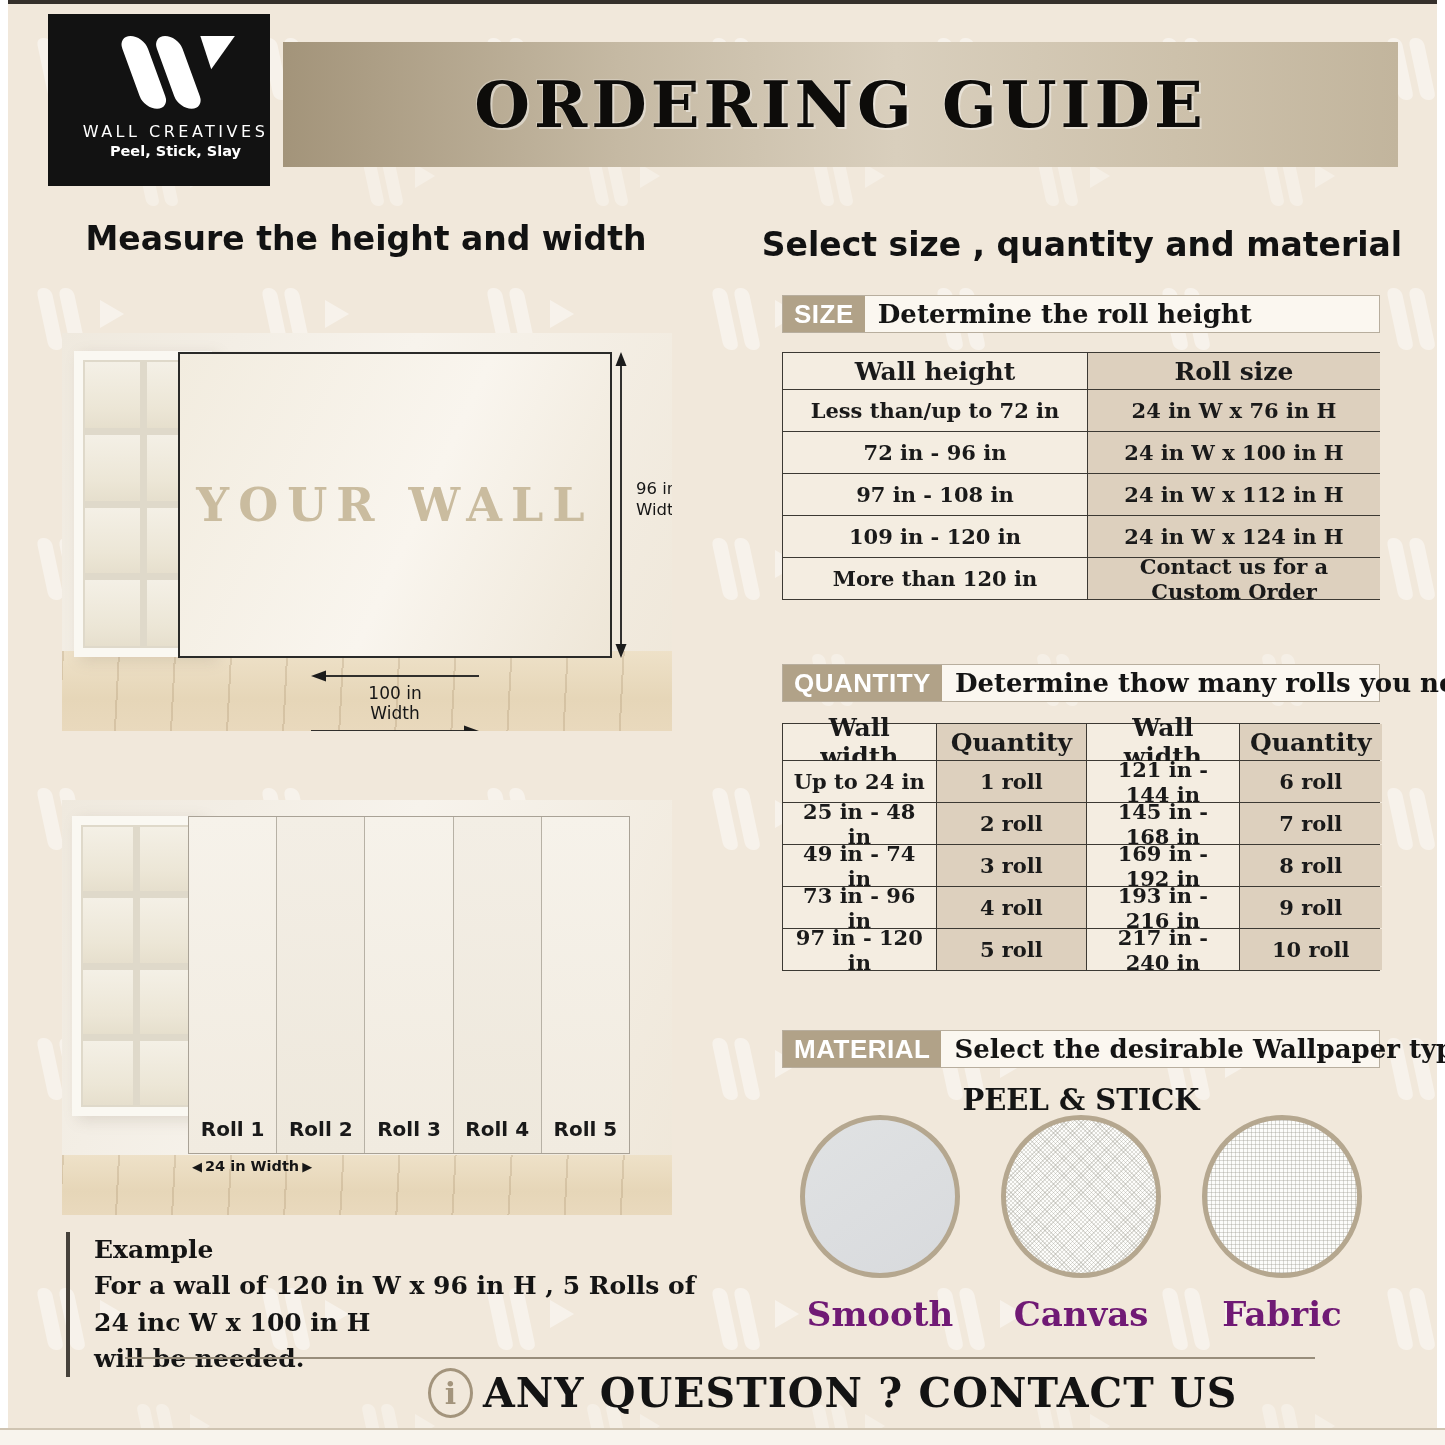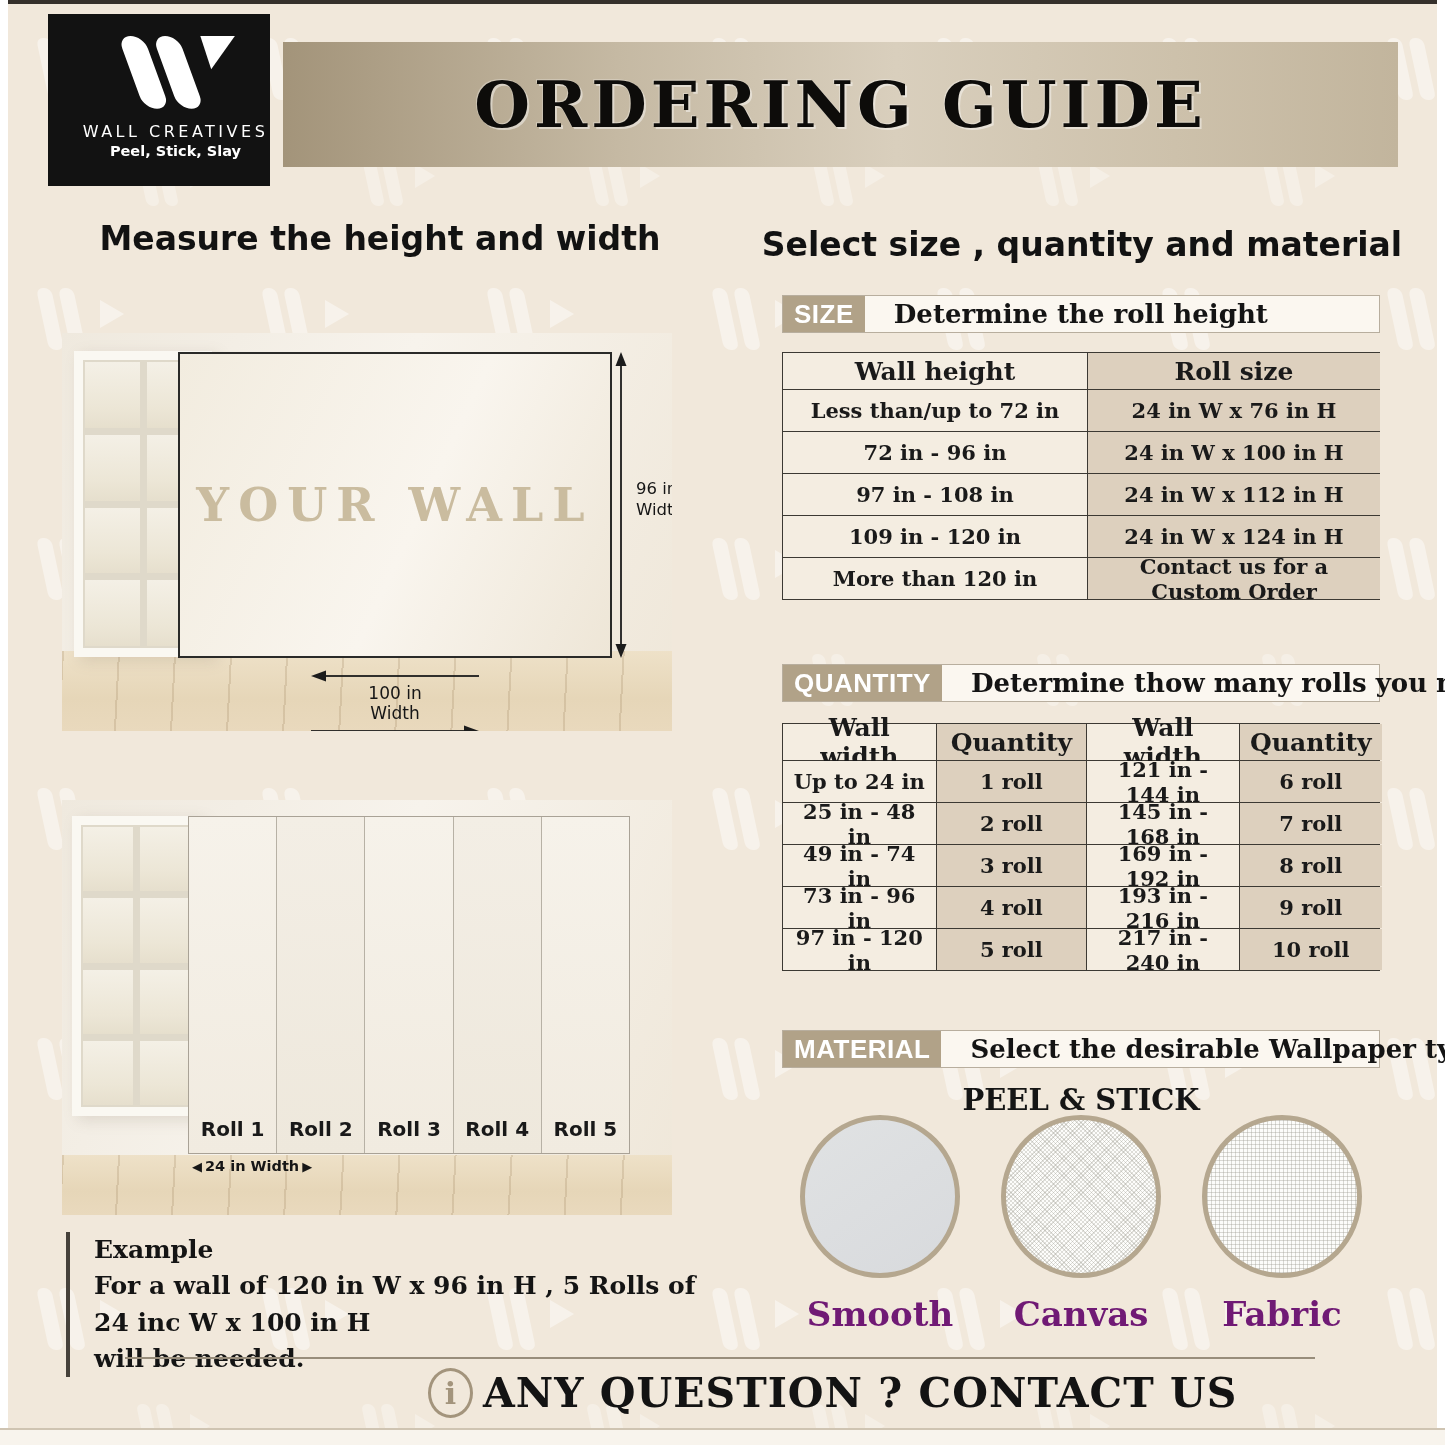--- a/index.html
+++ b/index.html
@@ -20,21 +20,21 @@
   .brand  { font-size:16px; letter-spacing:3.5px; margin-top:6px; font-weight:normal; white-space:nowrap; }
   .tagline{ font-size:14.5px; font-weight:bold; margin-top:2px; }
 
   .banner { position:absolute; left:283px; top:42px; width:1115px; height:125px;
             background:linear-gradient(90deg,#a3947a 0%,#c5b9a3 30%,#d9cfbd 55%,#cdc1ab 80%,#c2b59d 100%);
             display:flex; align-items:center; justify-content:center; }
   .banner h1 { font-family:"DejaVu Serif", serif; font-weight:bold; font-size:64px; letter-spacing:4px;
                color:#0d0c0a; text-shadow:2px 2px 0 rgba(255,255,255,.45), -1px -1px 0 rgba(255,255,255,.3); white-space:nowrap; }
 
   .col-heading { position:absolute; font-weight:bold; font-size:33px; line-height:1.38; color:#121212; text-align:center; }
-  .left-heading  { left:74px;  top:216px; width:612px; }
+  .left-heading  { left:60px;  top:216px; width:612px; }
   .right-heading { left:742px; top:222px; width:680px; }
 
   
   .room { position:absolute; left:62px; width:610px; background:linear-gradient(115deg,#efe9de 0%,#f7f3ec 45%,#efe7d9 100%); overflow:hidden; }
   .room1 { top:333px; height:398px; }
   .room2 { top:800px; height:415px; }
   .floor { position:absolute; left:0; right:0; bottom:0;
            background:linear-gradient(180deg,#eee1c8 0%,#e6d6b8 60%,#e9d9bd 100%); }
   .room1 .floor { height:80px; }
   .room2 .floor { height:60px; }
@@ -69,21 +69,21 @@
                 font-size:20px; font-weight:bold; color:#191919; }
   .roll-width { position:absolute; left:130px; top:358px; width:170px; display:flex; align-items:center; justify-content:flex-start;
                 font-size:14.5px; font-weight:bold; color:#161616; gap:3px; white-space:nowrap; }
   .tri { font-size:13px; }
 
   .example { position:absolute; left:66px; top:1232px; width:650px; border-left:4px solid #46413a; padding-left:24px;
              font-family:"DejaVu Serif", serif; font-weight:bold; font-size:25px; color:#141414; line-height:1.45; }
 
   
   .section-bar { position:absolute; left:782px; width:598px; height:38px; background:#fbf7f0;
-                 border:1px solid #b8ae9e; display:flex; align-items:stretch;gap:16px; }
+                 border:1px solid #b8ae9e; display:flex; align-items:stretch; }
   .size-bar { top:295px; } .qty-bar { top:664px; } .mat-bar { top:1030px; }
   .sec-label { background:#b1a288; color:#ffffff; display:flex; align-items:center; padding:0 11px;
                font-family:"Liberation Sans", sans-serif; font-weight:bold; font-size:26px; letter-spacing:.5px; }
   .sec-title { display:flex; align-items:center; padding-left:13px; font-family:"DejaVu Serif", serif;
                font-weight:bold; font-size:26px; color:#141414; white-space:nowrap; }
 
   .tbl { position:absolute; left:782px; width:598px; display:grid; border:1px solid #3c3933; background:#3c3933; grid-gap:1px; }
   .size-tbl { top:352px; grid-template-columns:51% 49%; }
   .qty-tbl  { top:723px; grid-template-columns:25.6% 25.1% 25.4% 23.9%; }
   .cell { display:flex; align-items:center; justify-content:center; text-align:center;

